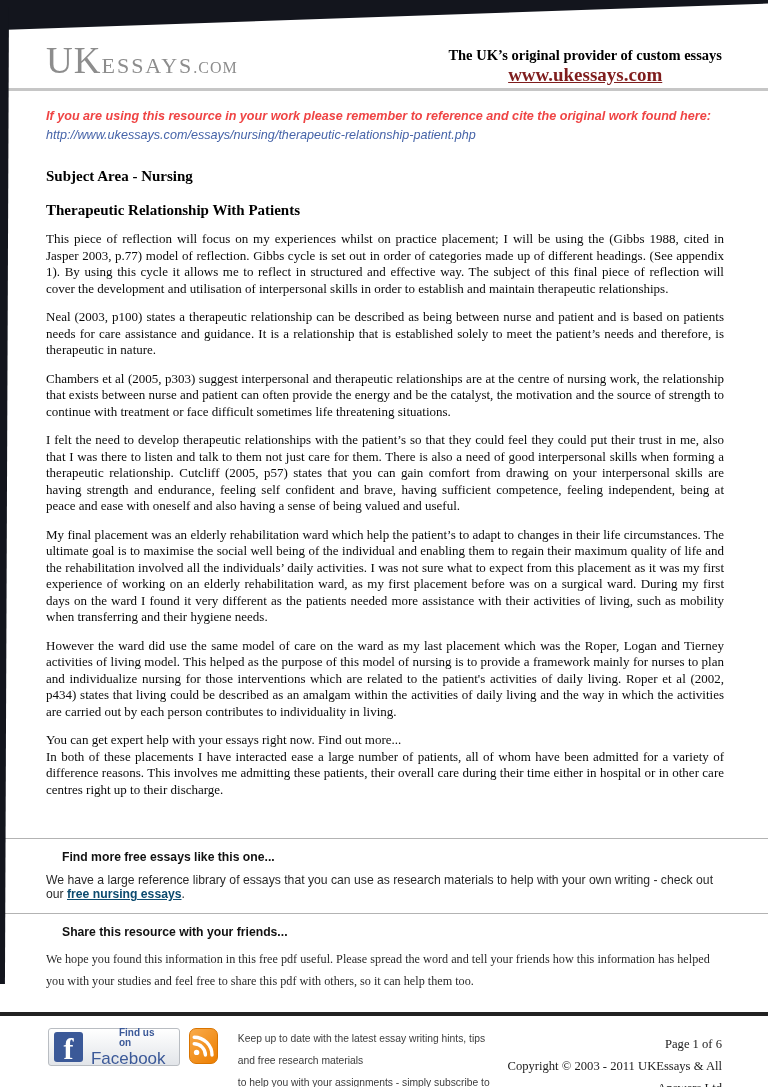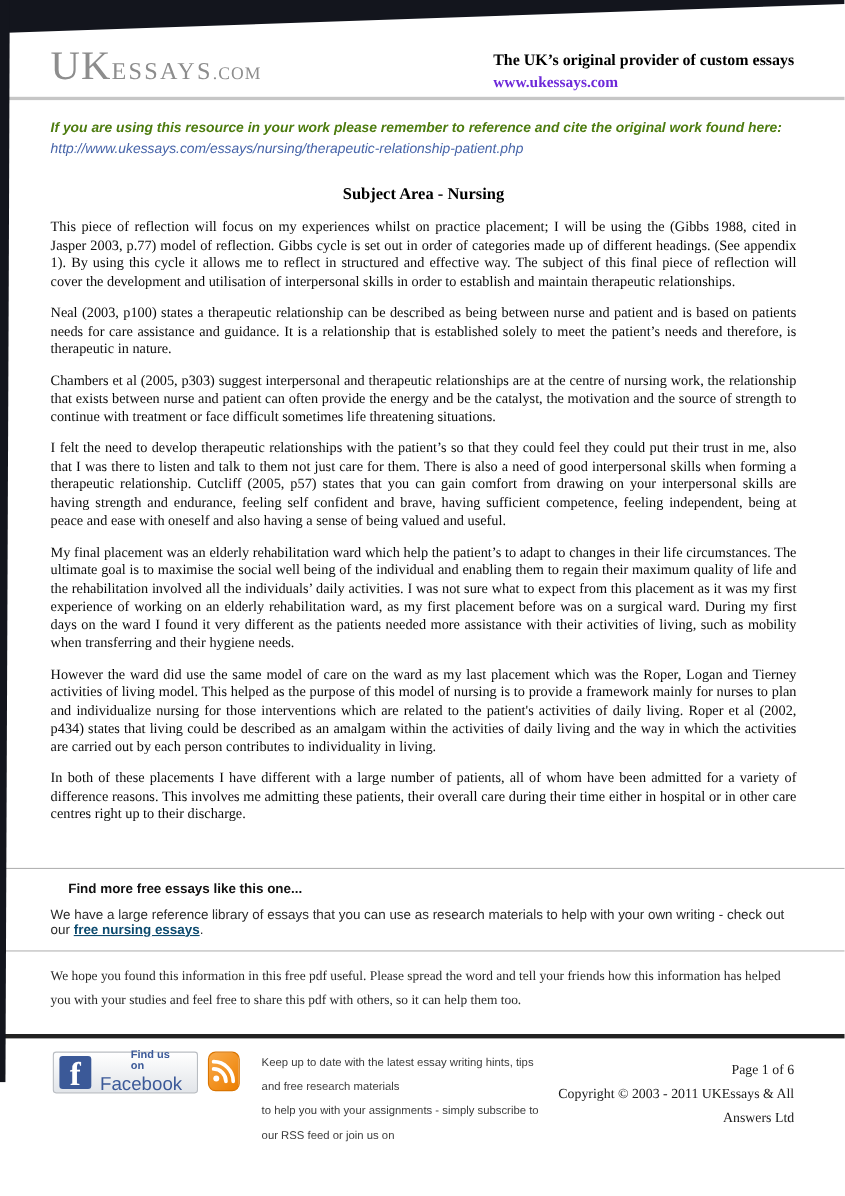--- a/index.html
+++ b/index.html
@@ -16,31 +16,31 @@
   .frame-left {
     position:absolute; top:0; left:0; width:9px; height:984px; background:#13151d;
     clip-path:polygon(0 0, 100% 0, 55% 100%, 0 100%); z-index:6;
   }
   
   .header { display:flex; justify-content:space-between; align-items:flex-start; padding:40px 46px 0 46px; height:88px; }
   .logo { color:#8d8d8d; letter-spacing:1px; white-space:nowrap; line-height:1; padding-top:2px; }
   .logo .big   { font-size:37px; }
   .logo .mid   { font-size:22px; letter-spacing:2px; }
   .logo .small { font-size:16px; letter-spacing:1px; }
-  .tagline-block { text-align:left; padding-top:6px; line-height:19px; }
+  .tagline-block { text-align:center; padding-top:6px; line-height:19px; }
   .tagline { font-weight:bold; font-size:14.5px; color:#000; }
-  .site-link { font-weight:bold; font-size:14px; color:#6d28d9; cursor:pointer; }
+  .site-link { font-weight:bold; font-size:19px; color:#7f1d1d; text-decoration:underline; cursor:pointer; }
   .header-rule { height:3px; background:#c6c6c6; }
   
   .notice { padding:17px 46px 0 46px; font-family:"Liberation Sans", sans-serif; font-style:italic; }
-  .notice-text { font-weight:bold; font-size:12.6px; color:#4d7c0f; line-height:16px; }
+  .notice-text { font-weight:bold; font-size:12.6px; color:#ef4444; line-height:16px; }
   .notice-link { display:inline-block; margin-top:4px; font-size:12.6px; color:#4563a8; cursor:pointer; }
   
   .essay { padding:8px 44px 0 46px; font-size:13px; line-height:16.5px; color:#0a0a0a; text-align:justify; }
-  .essay h2 { font-size:15px; line-height:18px; margin-top:16px; text-align:center; color:#000; }
+  .essay h2 { font-size:15px; line-height:18px; margin-top:16px; text-align:left; color:#000; }
   .essay p  { margin-top:12px; }
   .promo { display:block; }
   
   .rule-light { height:1px; background:#b3b3b3; }
   .rule-1 { margin-top:40px; }
   .info-sec { padding:11px 46px 12px 46px; font-family:"Liberation Sans", sans-serif; font-size:12.2px; color:#2a2a2a; }
   .info-heading { font-weight:bold; color:#111; margin-bottom:9px;padding-left:16px; }
   .share-body { line-height:22px;font-family:Liberation Serif, serif; }
   .inline-link { font-weight:bold; color:#0c4a6e; text-decoration:underline; cursor:pointer; }
   
@@ -84,39 +84,42 @@
   </div>
   <div class="header-rule"></div>
 
   <div class="notice">
     <div class="notice-text">If you are using this resource in your work please remember to reference and cite the original work found here:</div>
     <a class="notice-link">http://www.ukessays.com/essays/nursing/therapeutic-relationship-patient.php</a>
   </div>
 
   <div class="essay">
     <h2>Subject Area - Nursing</h2>
+    <h2>Therapeutic Relationship With Patients</h2>
     <p>This piece of reflection will focus on my experiences whilst on practice placement; I will be using the (Gibbs 1988, cited in Jasper 2003, p.77) model of reflection. Gibbs cycle is set out in order of categories made up of different headings. (See appendix 1). By using this cycle it allows me to reflect in structured and effective way. The subject of this final piece of reflection will cover the development and utilisation of interpersonal skills in order to establish and maintain therapeutic relationships.</p>
     <p>Neal (2003, p100) states a therapeutic relationship can be described as being between nurse and patient and is based on patients needs for care assistance and guidance. It is a relationship that is established solely to meet the patient’s needs and therefore, is therapeutic in nature.</p>
     <p>Chambers et al (2005, p303) suggest interpersonal and therapeutic relationships are at the centre of nursing work, the relationship that exists between nurse and patient can often provide the energy and be the catalyst, the motivation and the source of strength to continue with treatment or face difficult sometimes life threatening situations.</p>
     <p>I felt the need to develop therapeutic relationships with the patient’s so that they could feel they could put their trust in me, also that I was there to listen and talk to them not just care for them. There is also a need of good interpersonal skills when forming a therapeutic relationship. Cutcliff (2005, p57) states that you can gain comfort from drawing on your interpersonal skills are having strength and endurance, feeling self confident and brave, having sufficient competence, feeling independent, being at peace and ease with oneself and also having a sense of being valued and useful.</p>
     <p>My final placement was an elderly rehabilitation ward which help the patient’s to adapt to changes in their life circumstances. The ultimate goal is to maximise the social well being of the individual and enabling them to regain their maximum quality of life and the rehabilitation involved all the individuals’ daily activities. I was not sure what to expect from this placement as it was my first experience of working on an elderly rehabilitation ward, as my first placement before was on a surgical ward. During my first days on the ward I found it very different as the patients needed more assistance with their activities of living, such as mobility when transferring and their hygiene needs.</p>
     <p>However the ward did use the same model of care on the ward as my last placement which was the Roper, Logan and Tierney activities of living model. This helped as the purpose of this model of nursing is to provide a framework mainly for nurses to plan and individualize nursing for those interventions which are related to the patient's activities of daily living. Roper et al (2002, p434) states that living could be described as an amalgam within the activities of daily living and the way in which the activities are carried out by each person contributes to individuality in living.</p>
     <p>
-      <span>In both of these placements I have different with a large number of patients, all of whom have been admitted for a variety of difference reasons. This involves me admitting these patients, their overall care during their time either in hospital or in other care centres right up to their discharge.</span>
+      <span class="promo">You can get expert help with your essays right now. Find out more...</span>
+      <span>In both of these placements I have interacted ease a large number of patients, all of whom have been admitted for a variety of difference reasons. This involves me admitting these patients, their overall care during their time either in hospital or in other care centres right up to their discharge.</span>
     </p>
   </div>
 
   <div class="rule-light rule-1"></div>
   <div class="info-sec">
     <div class="info-heading">Find more free essays like this one...</div>
     <div><span>We have a large reference library of essays that you can use as research materials to help with your own writing - check out our </span><a class="inline-link">free nursing essays</a><span>.</span></div>
   </div>
 
   <div class="rule-light"></div>
   <div class="info-sec">
+    <div class="info-heading">Share this resource with your friends...</div>
     <div class="share-body">We hope you found this information in this free pdf useful. Please spread the word and tell your friends how this information has helped you with your studies and feel free to share this pdf with others, so it can help them too.</div>
   </div>
 
   <div class="footer-rule"></div>
   <div class="bottom-bar">
     <a class="fb-badge">
       <span class="fb-square">
           <span>f</span>
         </span>
       <span class="fb-text">

